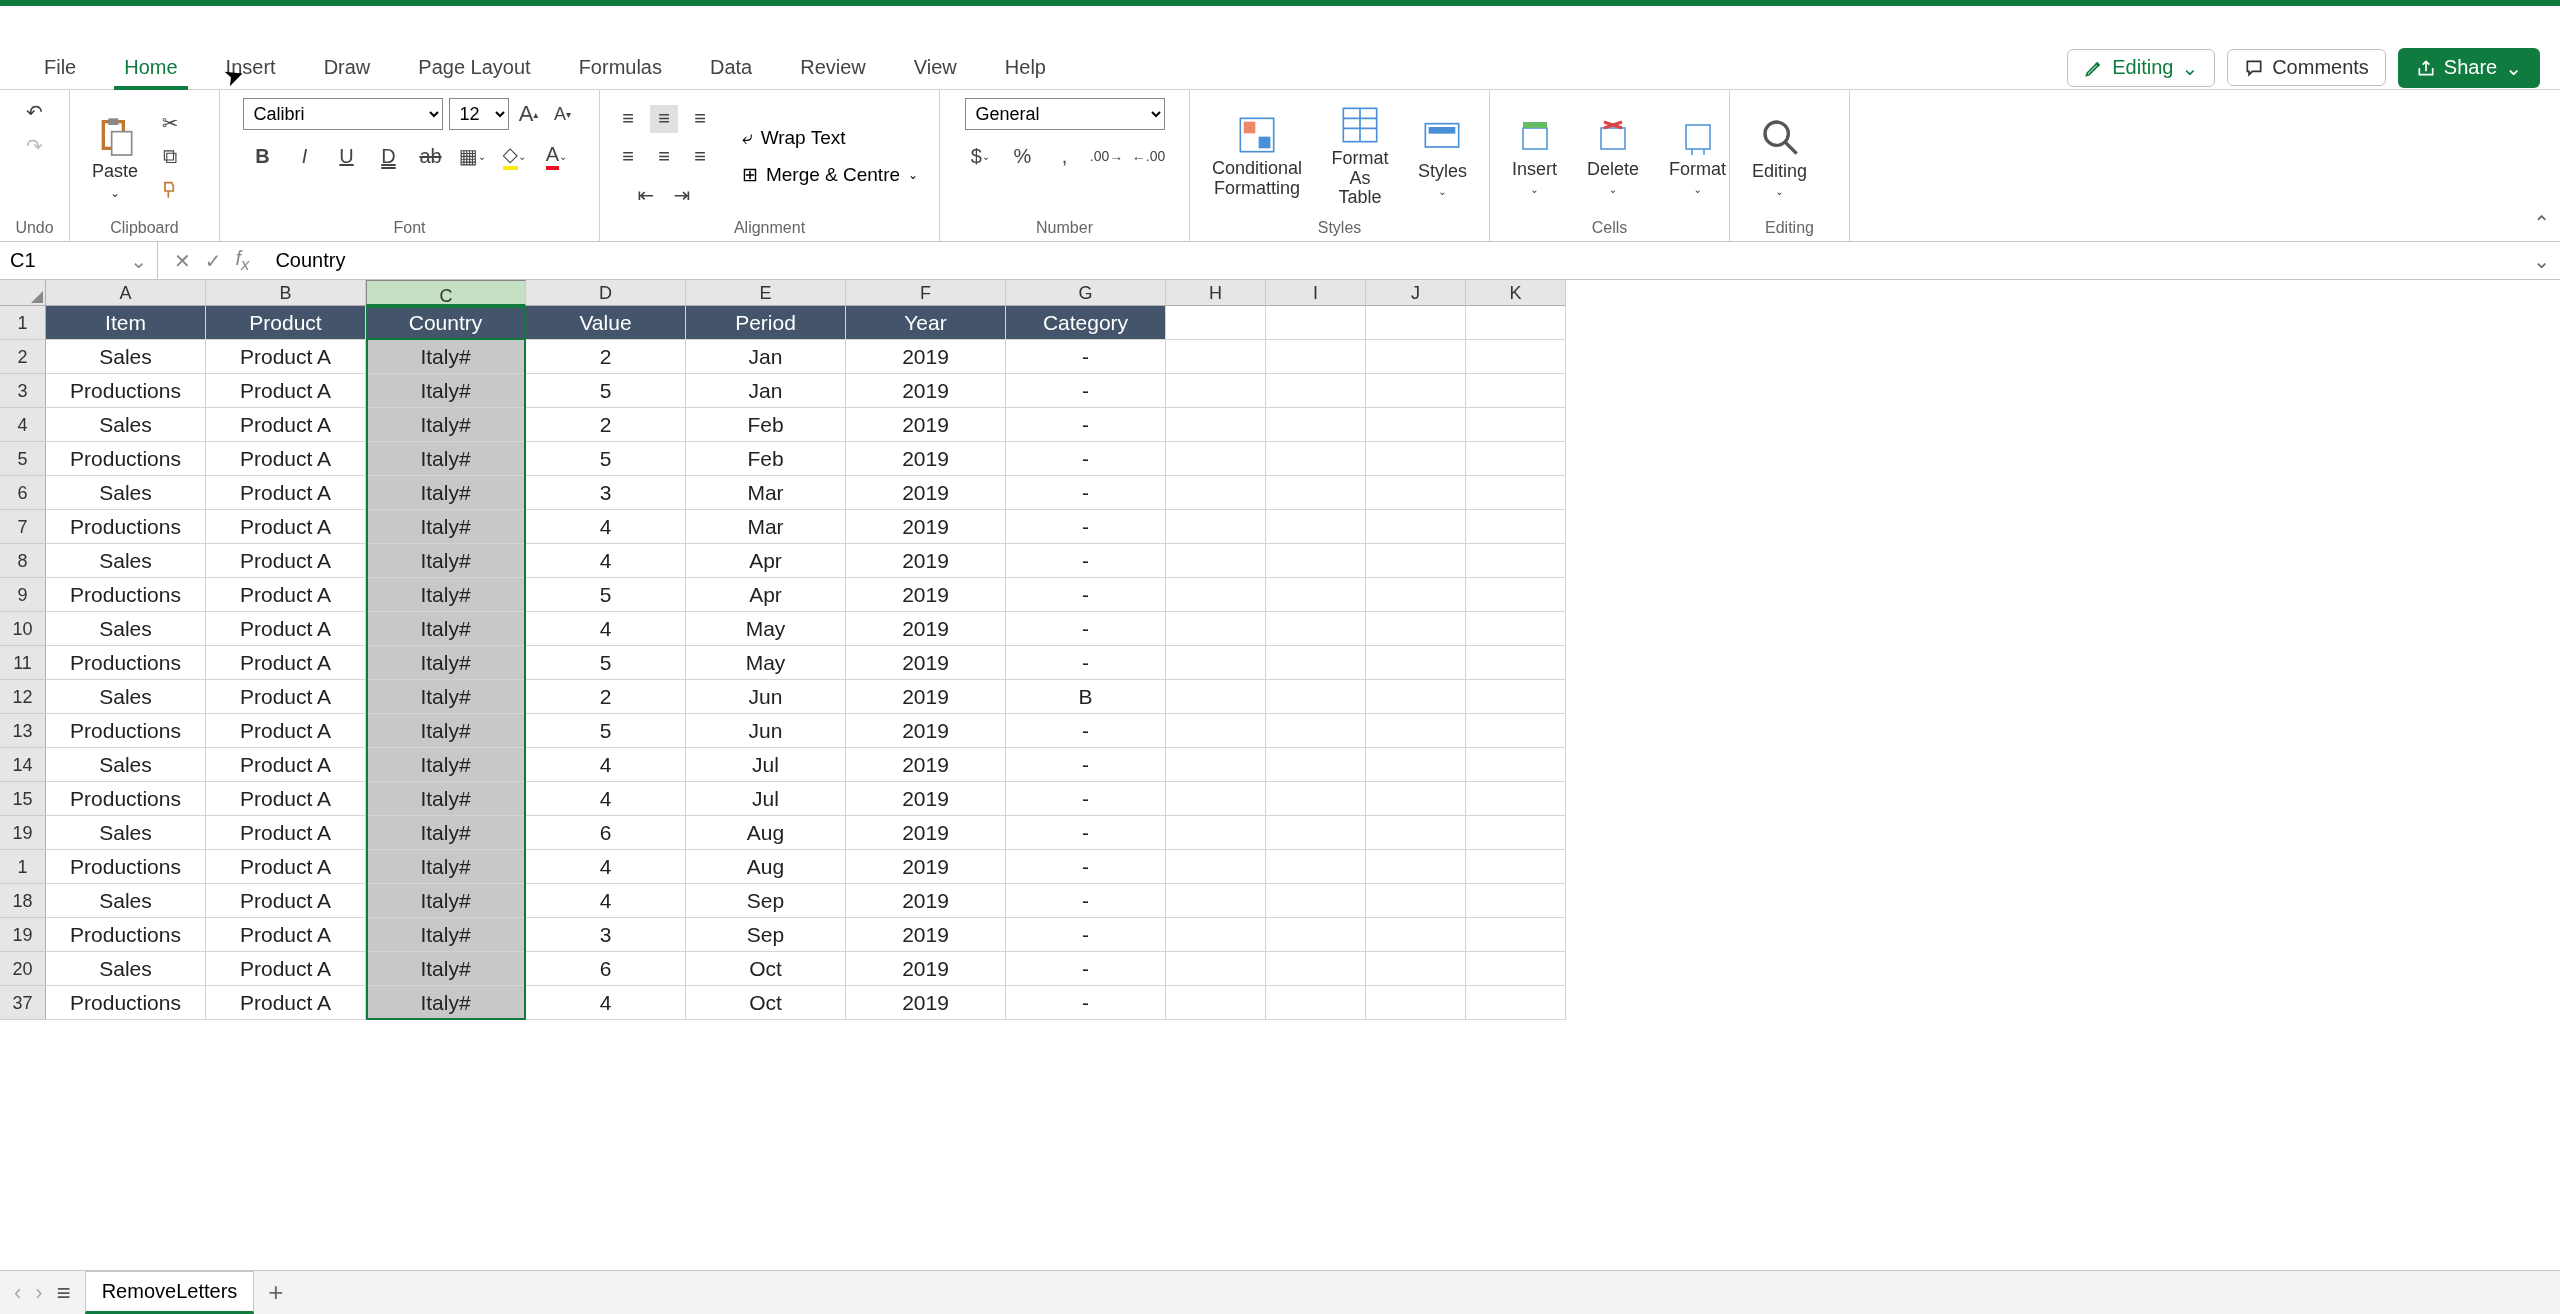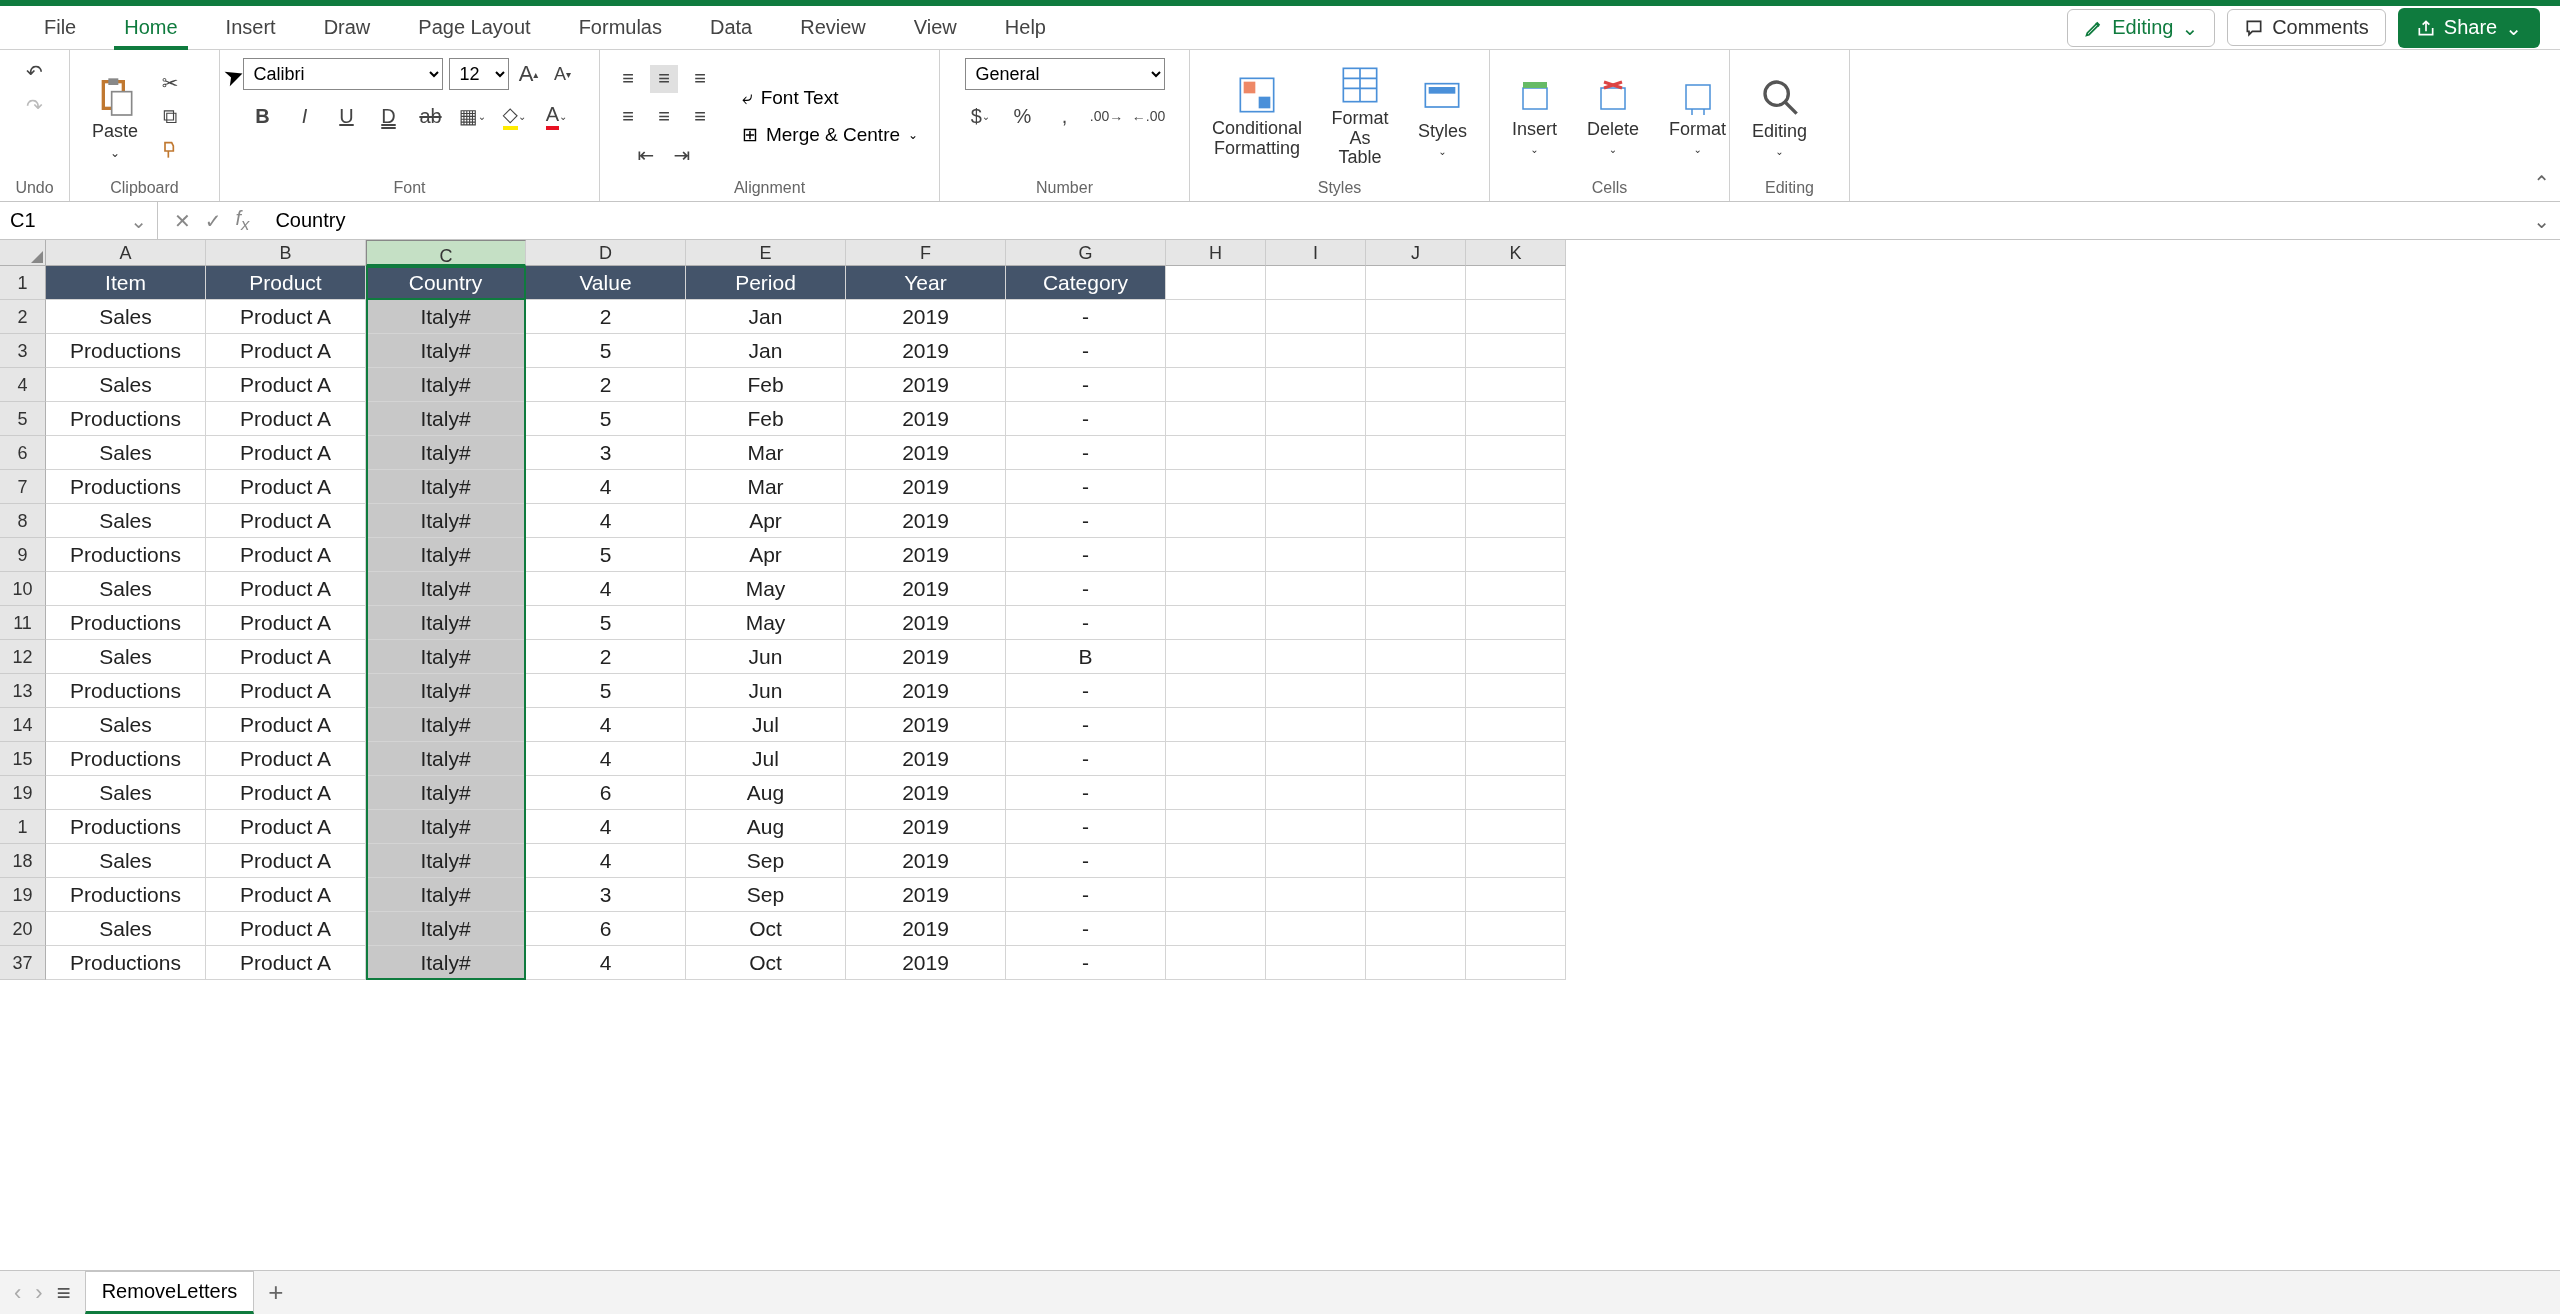--- a/index.html
+++ b/index.html
@@ -2,21 +2,21 @@
 <html><head>
 <meta charset="utf-8">
 <style>
 * { margin: 0; padding: 0; box-sizing: border-box; font-family: "Segoe UI", Arial, sans-serif; }
 body { width: 2560px; height: 1314px; transform-origin: top left; background: #fff; overflow: hidden; position: relative; }
 
 
 .topbar { height: 6px; background: #0f7b3e; }
 
 
-.menu-tabs { height: 44px; display: flex; align-items: center; padding: 0 20px; border-bottom: 1px solid #d0d0d0; gap: 0; }
+.menu-tabs { height: 44px; display: flex; align-items: center; padding: 0 20px; border-bottom: 1px solid #d0d0d0; gap: 0; margin-top: 40px; }
 .menu-tab { padding: 10px 24px; font-size: 20px; color: #444; cursor: pointer; position: relative; }
 .menu-tab.active { color: #0f7b3e; }
 .menu-tab.active::after { content: ""; position: absolute; bottom: -1px; left: 14px; right: 14px; height: 4px; background: #0f7b3e; }
 .menu-right { margin-left: auto; display: flex; gap: 12px; align-items: center; }
 .btn-outlined { border: 1px solid #c0c0c0; border-radius: 6px; padding: 6px 16px; font-size: 20px; display: flex; align-items: center; gap: 8px; background: #fff; color: #0f7b3e; }
 .btn-outlined.dark { color: #333; }
 .btn-share { background: #0f7b3e; color: #fff; border: none; border-radius: 6px; padding: 8px 18px; font-size: 20px; display: flex; align-items: center; gap: 8px; }
 
 
 .ribbon { height: 152px; display: flex; border-bottom: 1px solid #c5c5c5; background: #fff; position: relative; }
@@ -195,21 +195,21 @@
           <div class="icon-btn">≡</div>
         </div>
         <div class="hstack" style="gap:8px">
           <div class="icon-btn">⇤</div>
           <div class="icon-btn">⇥</div>
         </div>
       </div>
       <div class="vstack" style="align-items:flex-start;gap:14px;margin-left:18px">
         <div class="hstack" style="font-size:19px;gap:8px">
           <span>⤶</span>
-          <span>Font Text</span>
+          <span>Wrap Text</span>
         </div>
         <div class="hstack" style="font-size:19px;gap:8px">
           <span>⊞</span>
           <span>Merge &amp; Centre</span>
           <span style="font-size:12px">⌄</span>
         </div>
       </div>
     </div>
     <div class="ribbon-group-label">Alignment</div>
   </div>

